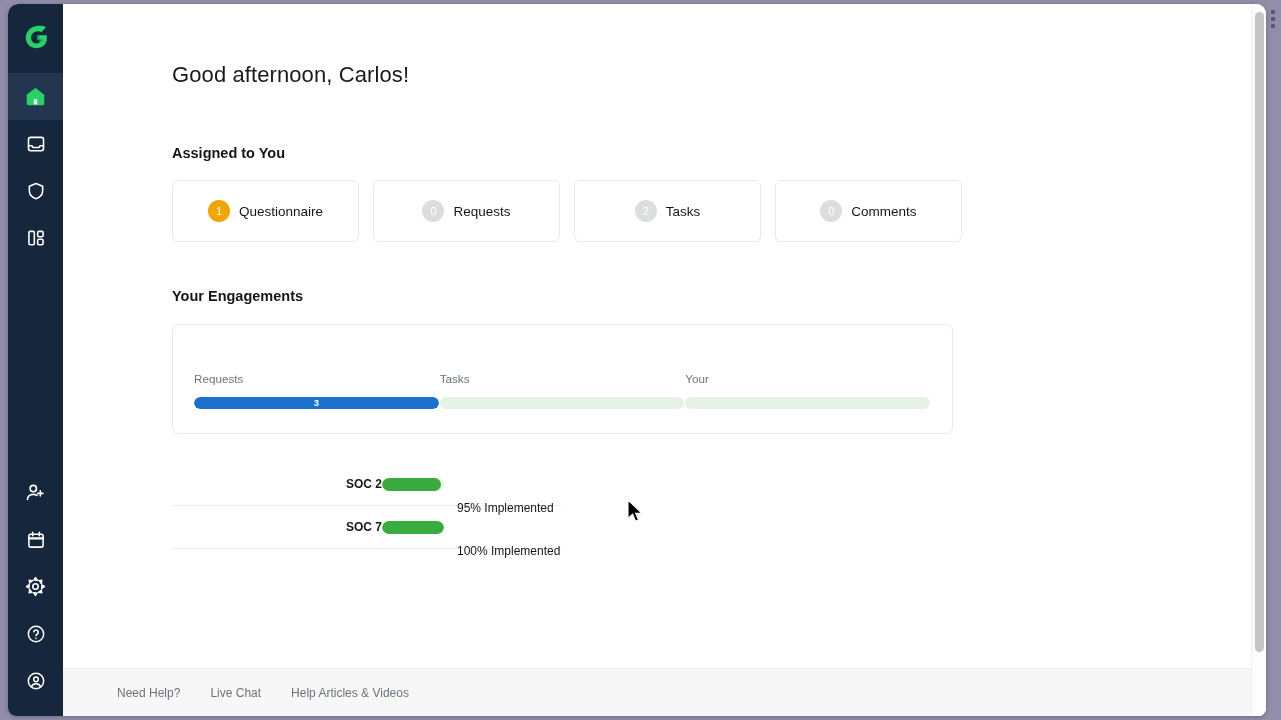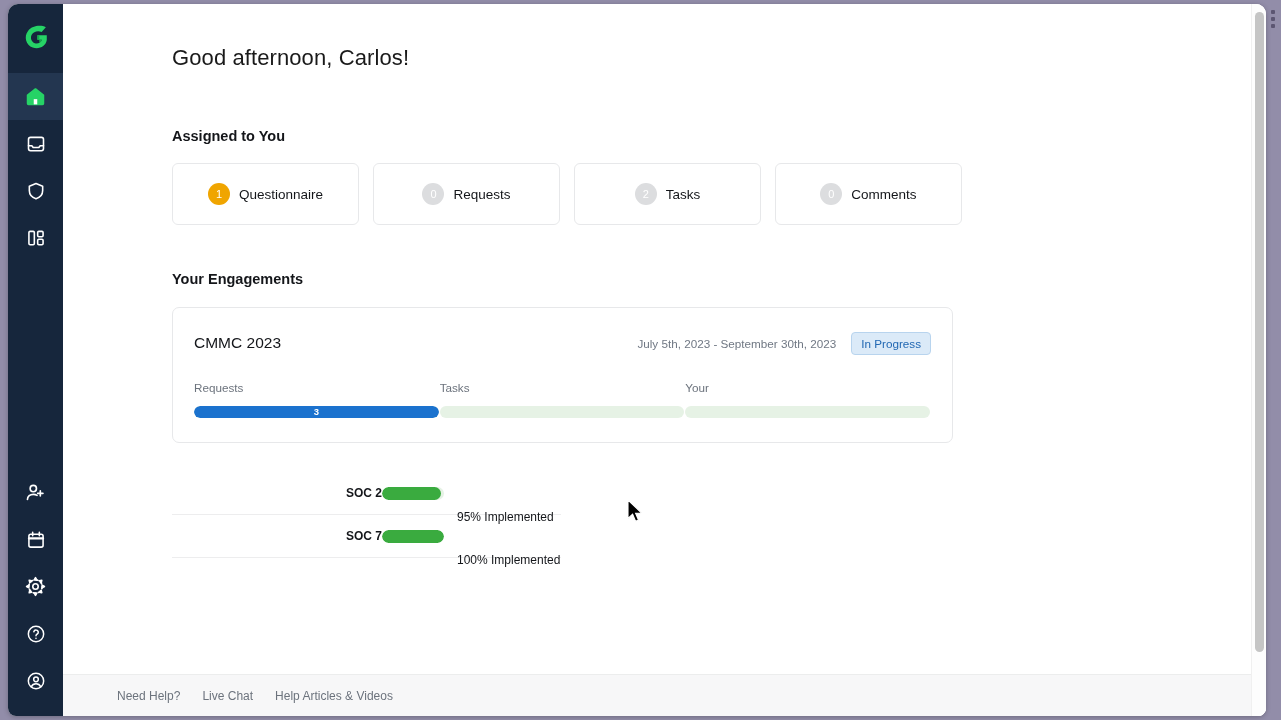--- a/index.html
+++ b/index.html
@@ -87,21 +87,21 @@
   }
 
   #page-inner {
     position: absolute;
     left: 0; top: 0;
     width: 1188px;
     padding: 24px 0 0 0;
   }
 
   .greeting {
-    margin: 17px 0 0 109px;
+    margin: 34px 0 0 109px;
     font-size: 22px;
     font-weight: 400;
     color: #1a1a1a;
     letter-spacing: 0.1px;
   }
 
   .section-title {
     margin-left: 109px;
     font-size: 14.5px;
     font-weight: bold;
@@ -251,27 +251,27 @@
     white-space: nowrap;
     margin-top: 48px;
   }
 
   
   #footer {
     position: absolute;
     left: 55px;
     bottom: 0;
     width: 1203px;
-    height: 42px;
+    height: 48px;
     background: #f7f7f8;
     border-top: 1px solid #eceded;
     display: flex;
     align-items: center;
     padding-left: 54px;
-    gap: 22px;
+    gap: 30px;
   }
   .footer-link {
     font-size: 12px;
     color: #6c737d;
     cursor: pointer;
   }
 
   
   #scrollbar-track {
     position: absolute;
@@ -413,25 +413,20 @@
 
           <div class="assigned-card">
             <span class="count-badge grey">0</span>
             <span class="assigned-label">Comments</span>
           </div>
         </div>
 
         <h2 class="section-title" id="engagements-title">Your Engagements</h2>
 
         <div id="engagement-card">
-          <div id="engagement-head">
-            <span id="engagement-name">CMMC 2023</span>
-            <span id="engagement-dates">July 5th, 2023 - September 30th, 2023</span>
-            <span id="engagement-status">In Progress</span>
-          </div>
 
           <div id="engagement-metrics">
 
             <div class="metric">
               <div class="metric-label">Requests</div>
               <div class="metric-track">
                 <div class="metric-fill" style="width: 100%;">
                   <span class="metric-fill-value">3</span>
                 </div>
               </div>

